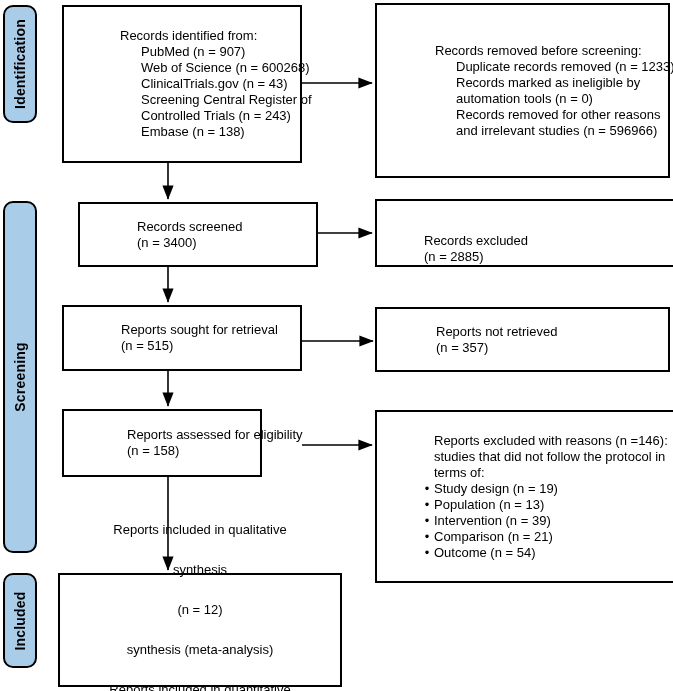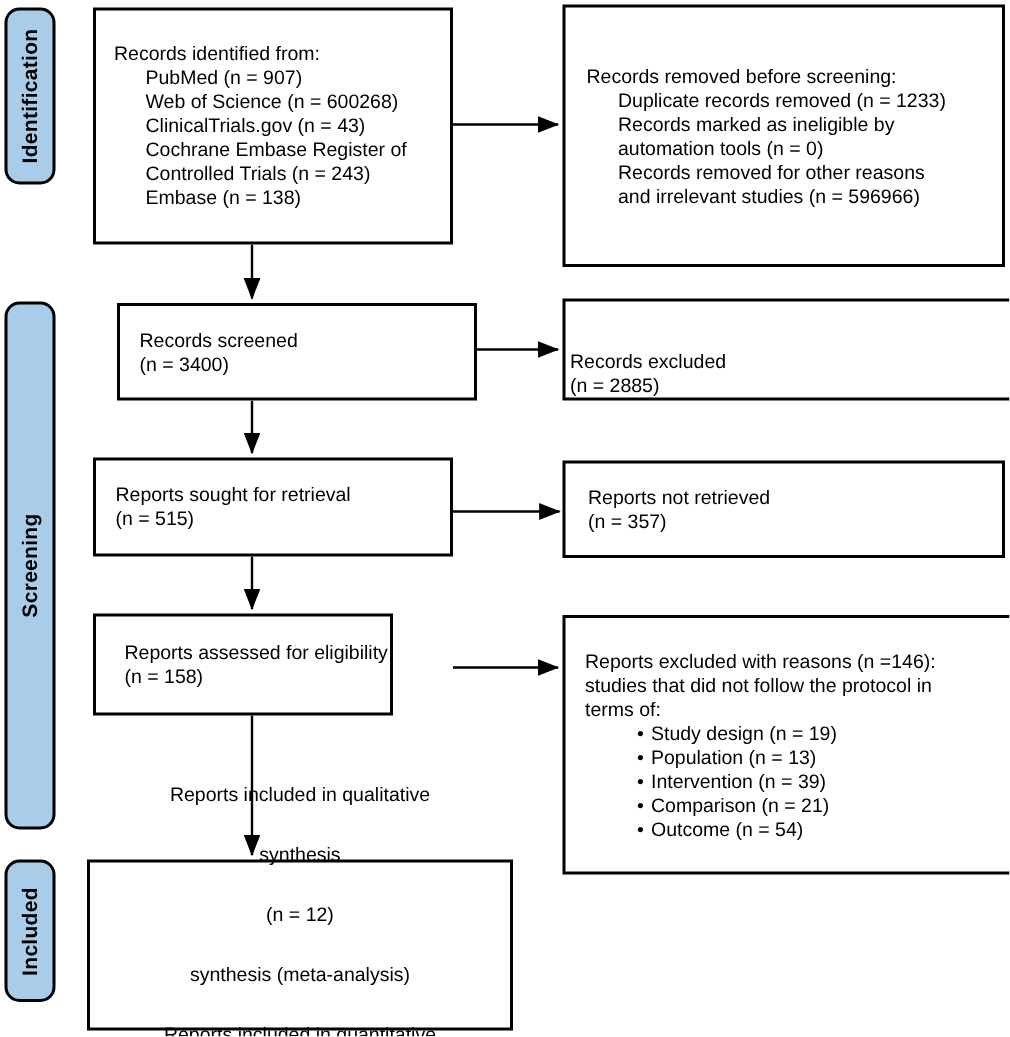--- a/index.html
+++ b/index.html
@@ -50,21 +50,21 @@
   #b1 { left: 62px;  top: 5px;   width: 240px; height: 158px; padding-left: 12px; }
   #b2 { left: 375px; top: 3px;   width: 295px; height: 175px; padding-left: 14px; padding-right: 0; }
   #b3 { left: 78px;  top: 202px; width: 240px; height: 65px;  padding-left: 13px; }
   #b4 { left: 375px; top: 199px; width: 338px; height: 68px;  padding-left: 3px; justify-content: flex-end; }
   #b5 { left: 62px;  top: 305px; width: 240px; height: 66px;  padding-left: 13px; }
   #b6 { left: 375px; top: 307px; width: 295px; height: 65px;  padding-left: 15px; }
   #b7 { left: 62px;  top: 409px; width: 200px; height: 68px;  padding-left: 19px; }
   #b8 { left: 375px; top: 410px; width: 326px; height: 173px; padding-left: 13px; padding-right: 6px; }
   #b9 { left: 58px;  top: 573px; width: 284px; height: 114px; text-align: center; padding: 0 6px; gap: 24px; }
 
-  .ln { white-space: nowrap; }
+  .ln { white-space: nowrap; margin-left: 44px; }
   .ind { padding-left: 21px; }
   .bul { display: flex; align-items: baseline; }
   .dot { width: 14px; text-align: center; margin-left: 30px; flex: 0 0 auto; }
   .bul-txt { margin-left: 0; white-space: nowrap; }
 </style>
 </head>
 <body>
 
 <div class="canvas">
 
@@ -92,21 +92,21 @@
   </div>
   <div class="stage" id="stage-included">
     <span class="stage-text">Included</span>
   </div>
 
   <div class="box" id="b1">
     <div class="ln">Records identified from:</div>
     <div class="ln ind">PubMed (n = 907)</div>
     <div class="ln ind">Web of Science (n = 600268)</div>
     <div class="ln ind">ClinicalTrials.gov (n = 43)</div>
-    <div class="ln ind">Cochrane Embase Register of</div>
+    <div class="ln ind">Screening Central Register of</div>
     <div class="ln ind">Controlled Trials (n = 243)</div>
     <div class="ln ind">Embase (n = 138)</div>
   </div>
 
   <div class="box" id="b2">
     <div class="ln">Records removed before screening:</div>
     <div class="ln ind">Duplicate records removed (n = 1233)</div>
     <div class="ln ind">Records marked as ineligible by</div>
     <div class="ln ind">automation tools (n = 0)</div>
     <div class="ln ind">Records removed for other reasons</div>

